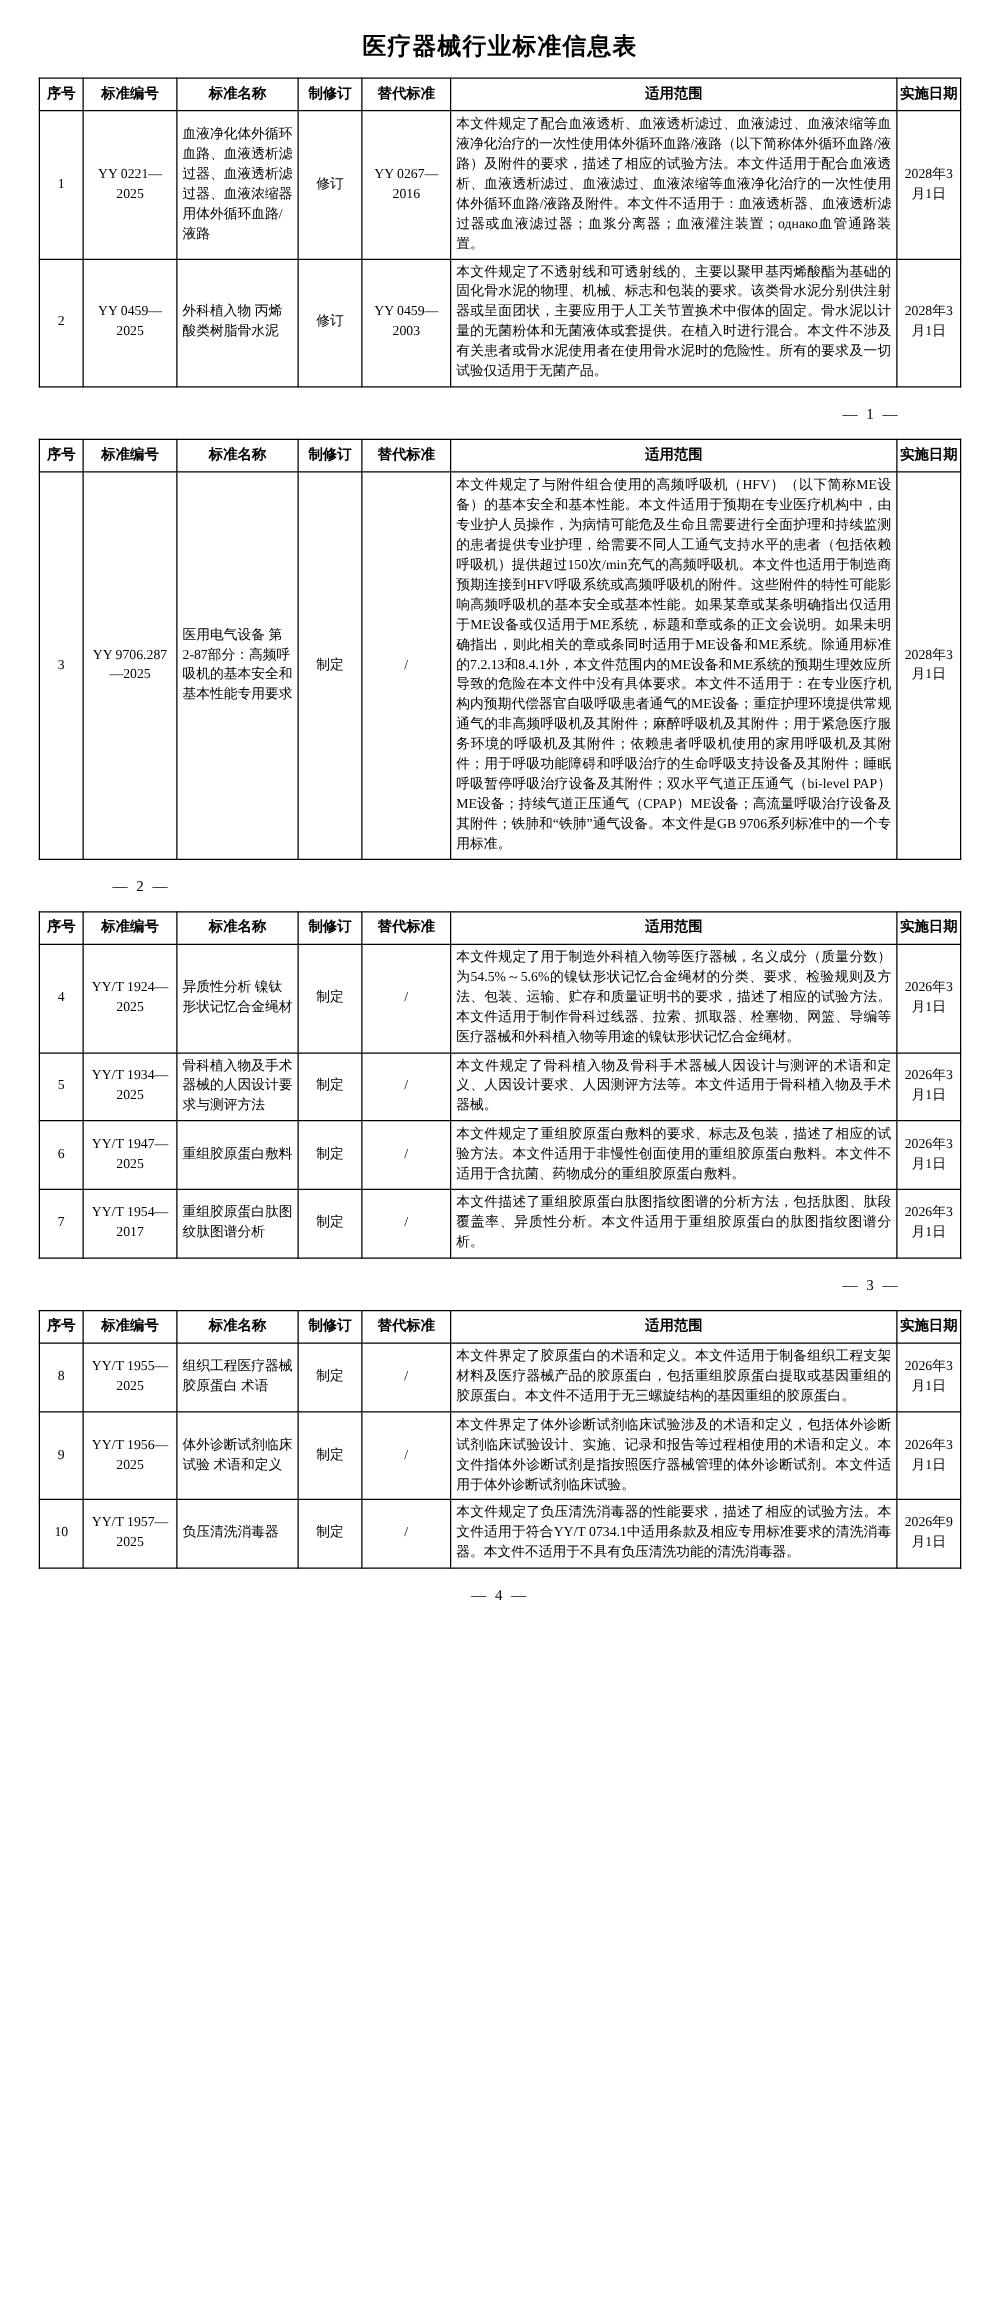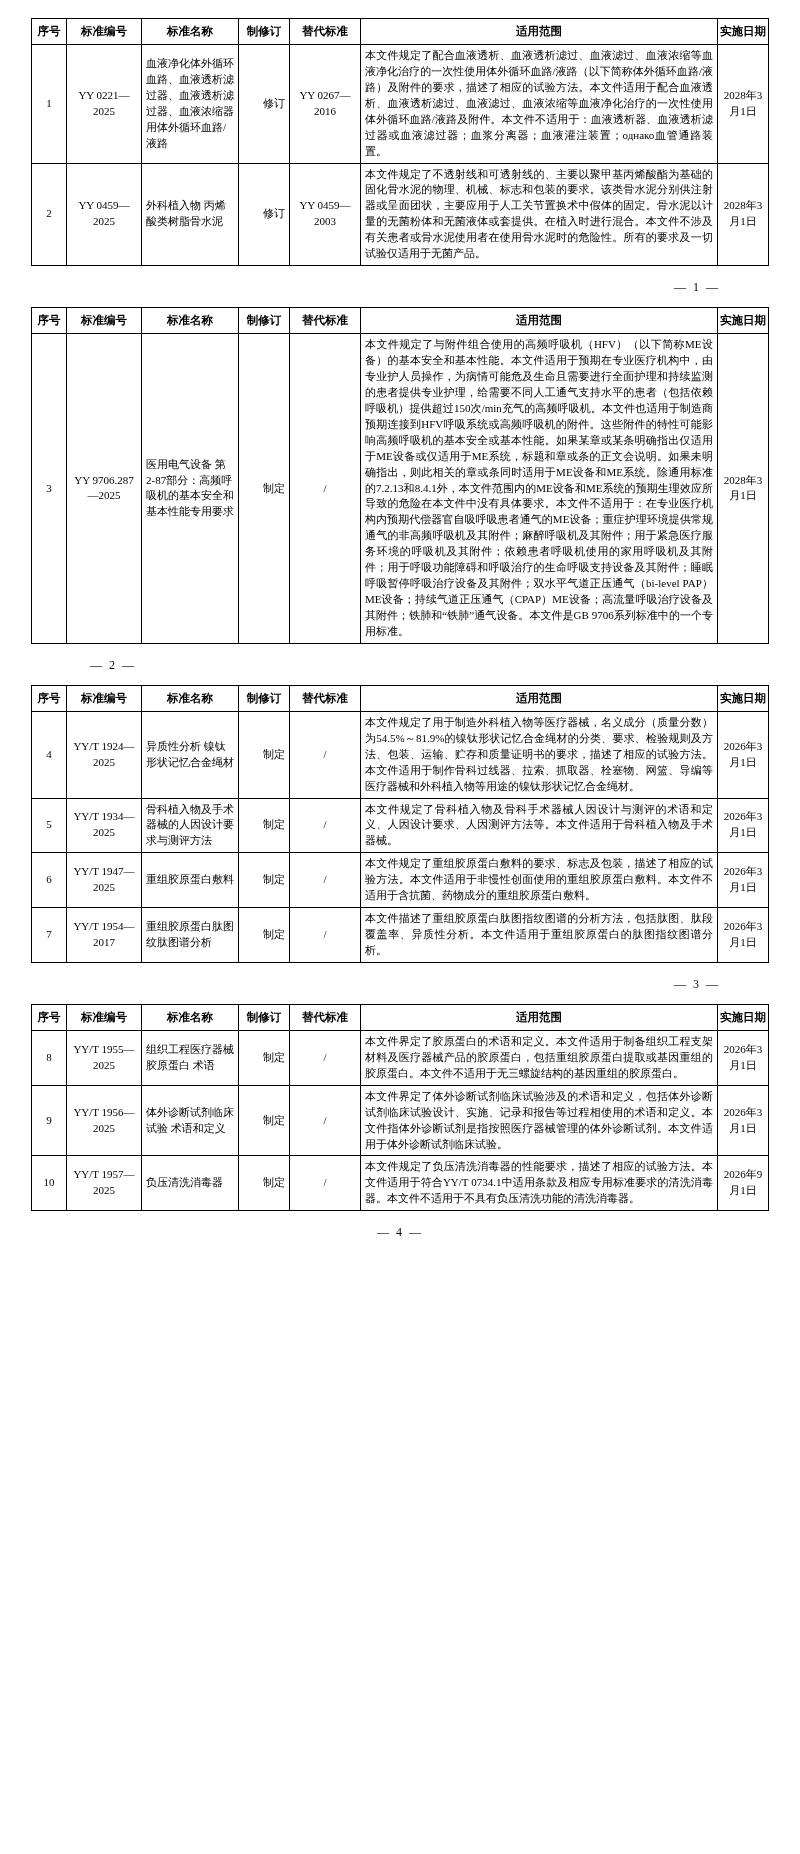--- a/index.html
+++ b/index.html
@@ -48,21 +48,21 @@
   table.std thead th {
     text-align: center;
     font-weight: bold;
     font-size: 11.5px;
     padding: 5px 2px;
     line-height: 1.3;
   }
   .c-seq   { width: 30px;  text-align: center; }
   .c-code  { width: 70px;  text-align: center; }
   .c-name  { width: 92px;  text-align: left; }
-  .c-type  { width: 46px;  text-align: right; }
+  .c-type  { width: 46px;  text-align: center; }
   .c-repl  { width: 66px;  text-align: center; }
   .c-scope { width: auto;  text-align: justify; margin-left: 44px; }
   .c-date  { width: 46px;  text-align: center; }
   td.c-name { padding-left: 6px; }
   td.c-scope { text-align: justify; text-justify: inter-ideograph; }
   .page-num {
     text-align: center;
     font-size: 12px;
     letter-spacing: 2px;
     margin: 14px 0 12px 0;
@@ -76,20 +76,21 @@
     padding-left: 60px;
   }
   .tall-row td { padding-top: 4px; padding-bottom: 4px; }
 </style>
 </head>
 <body>
 
 <div class="page">
 
 
+  <div class="doc-title">医疗器械行业标准信息表</div>
 
   <table class="std">
     <thead>
       <tr>
         <th class="c-seq">序号</th>
         <th class="c-code">标准编号</th>
         <th class="c-name">标准名称</th>
         <th class="c-type">制修订</th>
         <th class="c-repl">替代标准</th>
         <th class="c-scope">适用范围</th>
@@ -159,21 +160,21 @@
         <th class="c-date">实施日期</th>
       </tr>
     </thead>
     <tbody>
       <tr>
         <td class="c-seq">4</td>
         <td class="c-code">YY/T 1924—2025</td>
         <td class="c-name">异质性分析 镍钛形状记忆合金绳材</td>
         <td class="c-type">制定</td>
         <td class="c-repl">/</td>
-        <td class="c-scope">本文件规定了用于制造外科植入物等医疗器械，名义成分（质量分数）为54.5%～81.9%的镍钛形状记忆合金绳材的分类、要求、检验规则及方法、包装、运输、贮存和质量证明书的要求，描述了相应的试验方法。本文件适用于制作骨科过线器、拉索、抓取器、栓塞物、网篮、导编等医疗器械和外科植入物等用途的镍钛形状记忆合金绳材。</td>
+        <td class="c-scope">本文件规定了用于制造外科植入物等医疗器械，名义成分（质量分数）为54.5%～5.6%的镍钛形状记忆合金绳材的分类、要求、检验规则及方法、包装、运输、贮存和质量证明书的要求，描述了相应的试验方法。本文件适用于制作骨科过线器、拉索、抓取器、栓塞物、网篮、导编等医疗器械和外科植入物等用途的镍钛形状记忆合金绳材。</td>
         <td class="c-date">2026年3月1日</td>
       </tr>
       <tr>
         <td class="c-seq">5</td>
         <td class="c-code">YY/T 1934—2025</td>
         <td class="c-name">骨科植入物及手术器械的人因设计要求与测评方法</td>
         <td class="c-type">制定</td>
         <td class="c-repl">/</td>
         <td class="c-scope">本文件规定了骨科植入物及骨科手术器械人因设计与测评的术语和定义、人因设计要求、人因测评方法等。本文件适用于骨科植入物及手术器械。</td>
         <td class="c-date">2026年3月1日</td>

